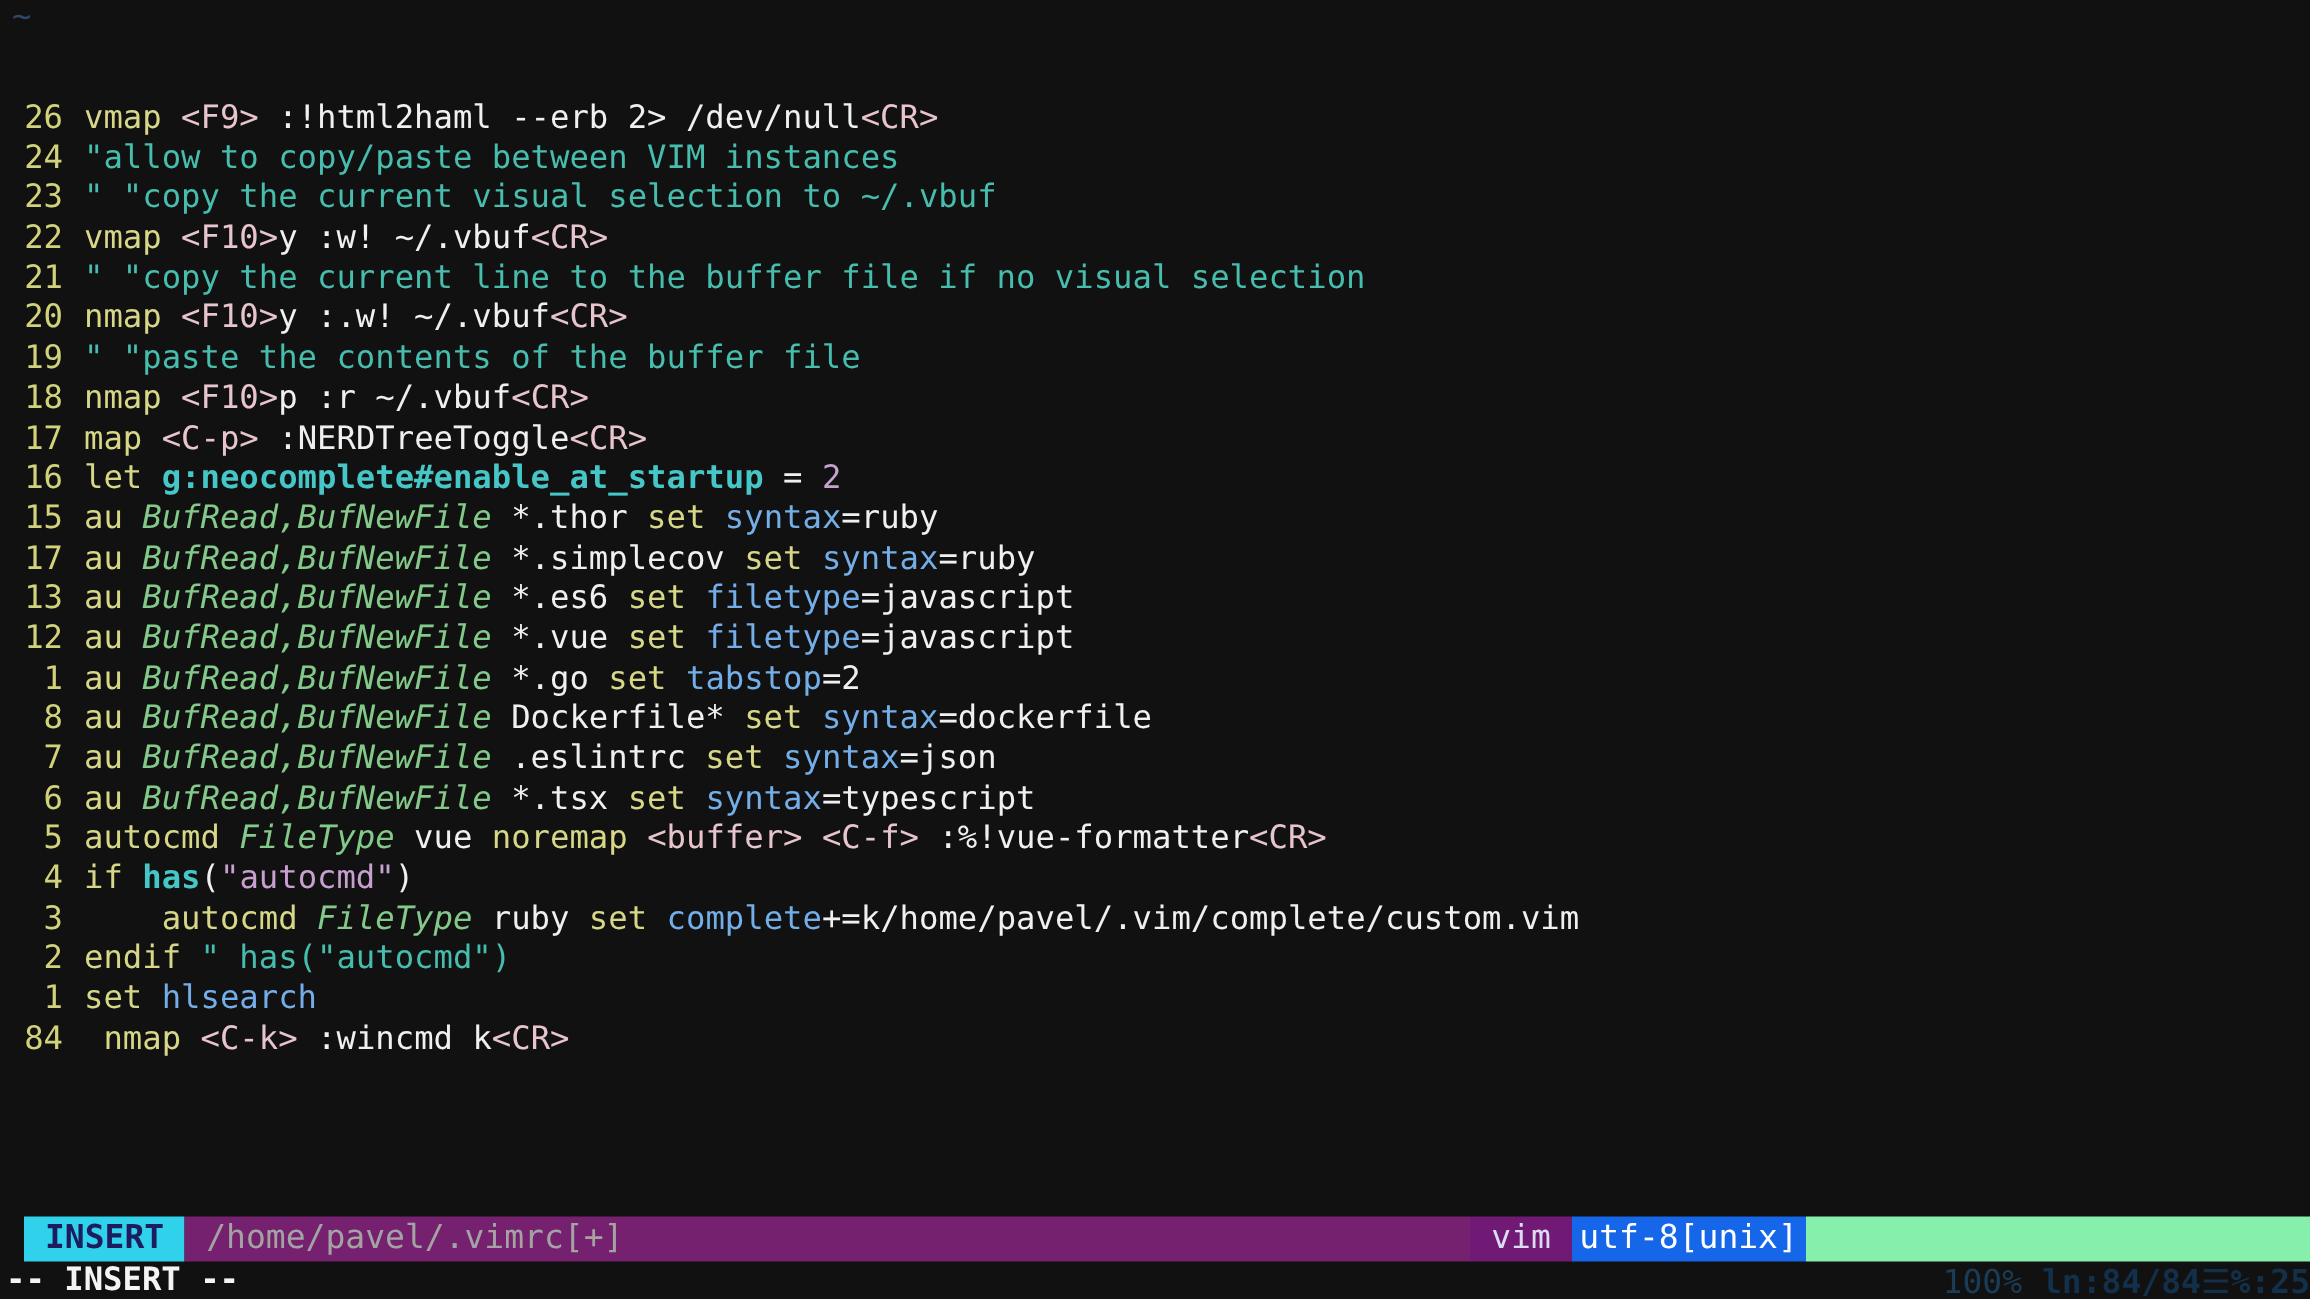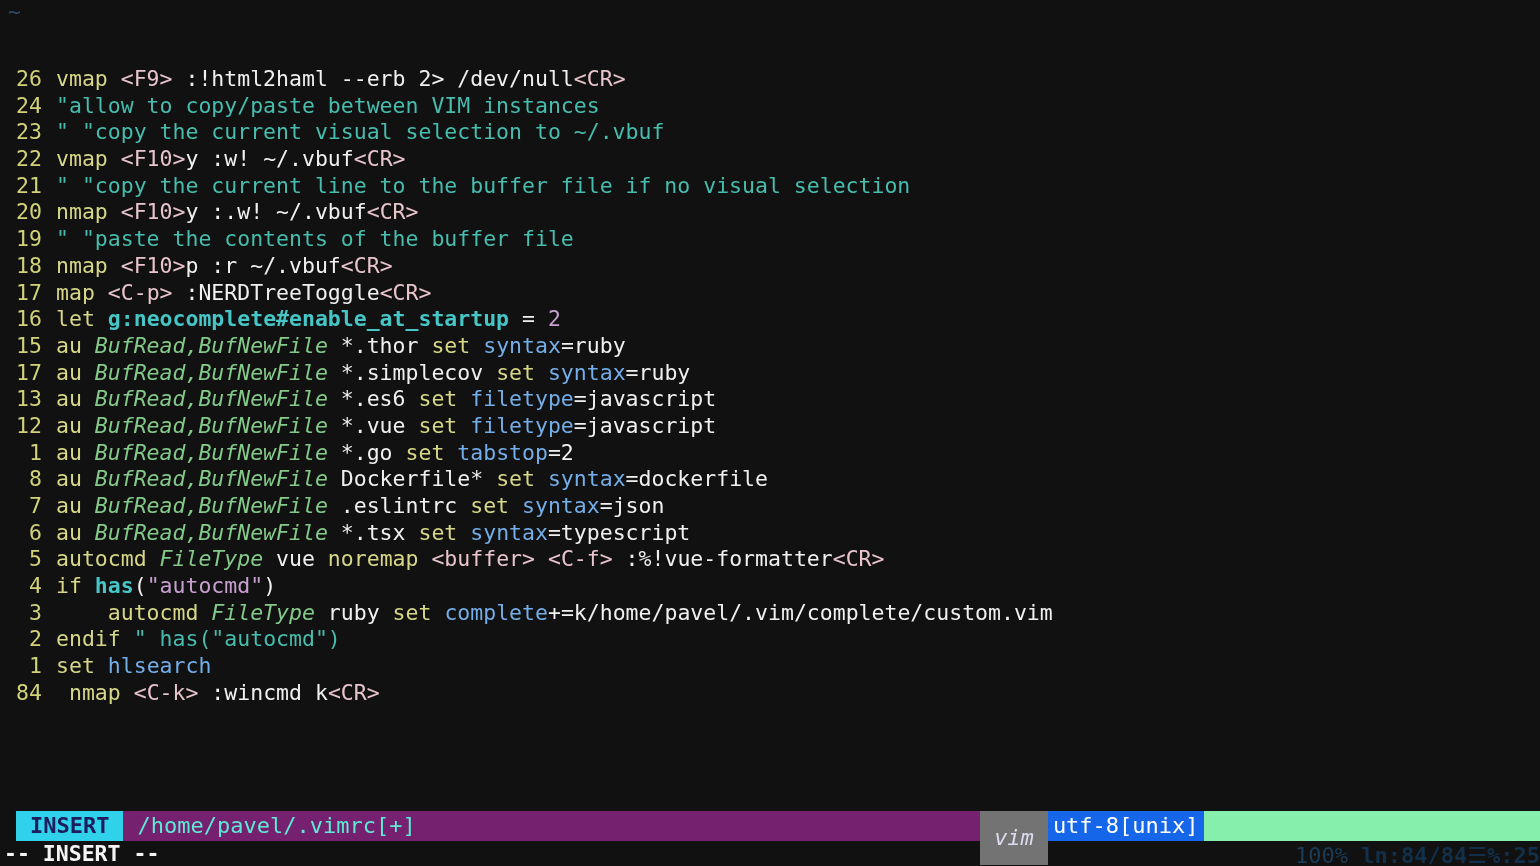--- a/index.html
+++ b/index.html
@@ -88,29 +88,28 @@
 
   .sl-mode {
     background: #2fd2ea;
     color: #1c1c5e;
     font-weight: bold;
     padding: 0 14px;
     margin-left: 4px;
   }
   .sl-file {
     background: #76216f;
-    color: #5eead4;
+    color: #a3a3a3;
     flex: 1 1 auto;
     padding: 0 14px;
   }
   .sl-app {
-    background: #737373;
+    background: #701a75;
     color: #dcdcf0;
-    padding: 12px 14px;
-    font-style: italic;
+    padding: 0 14px;
   }
   .sl-enc {
     background: #1566e8;
     color: #ffffff;
     padding: 0 5px;
   }
   .sl-pos {
     background: #86efac;
     color: #13304a;
     padding: 0 12px;

